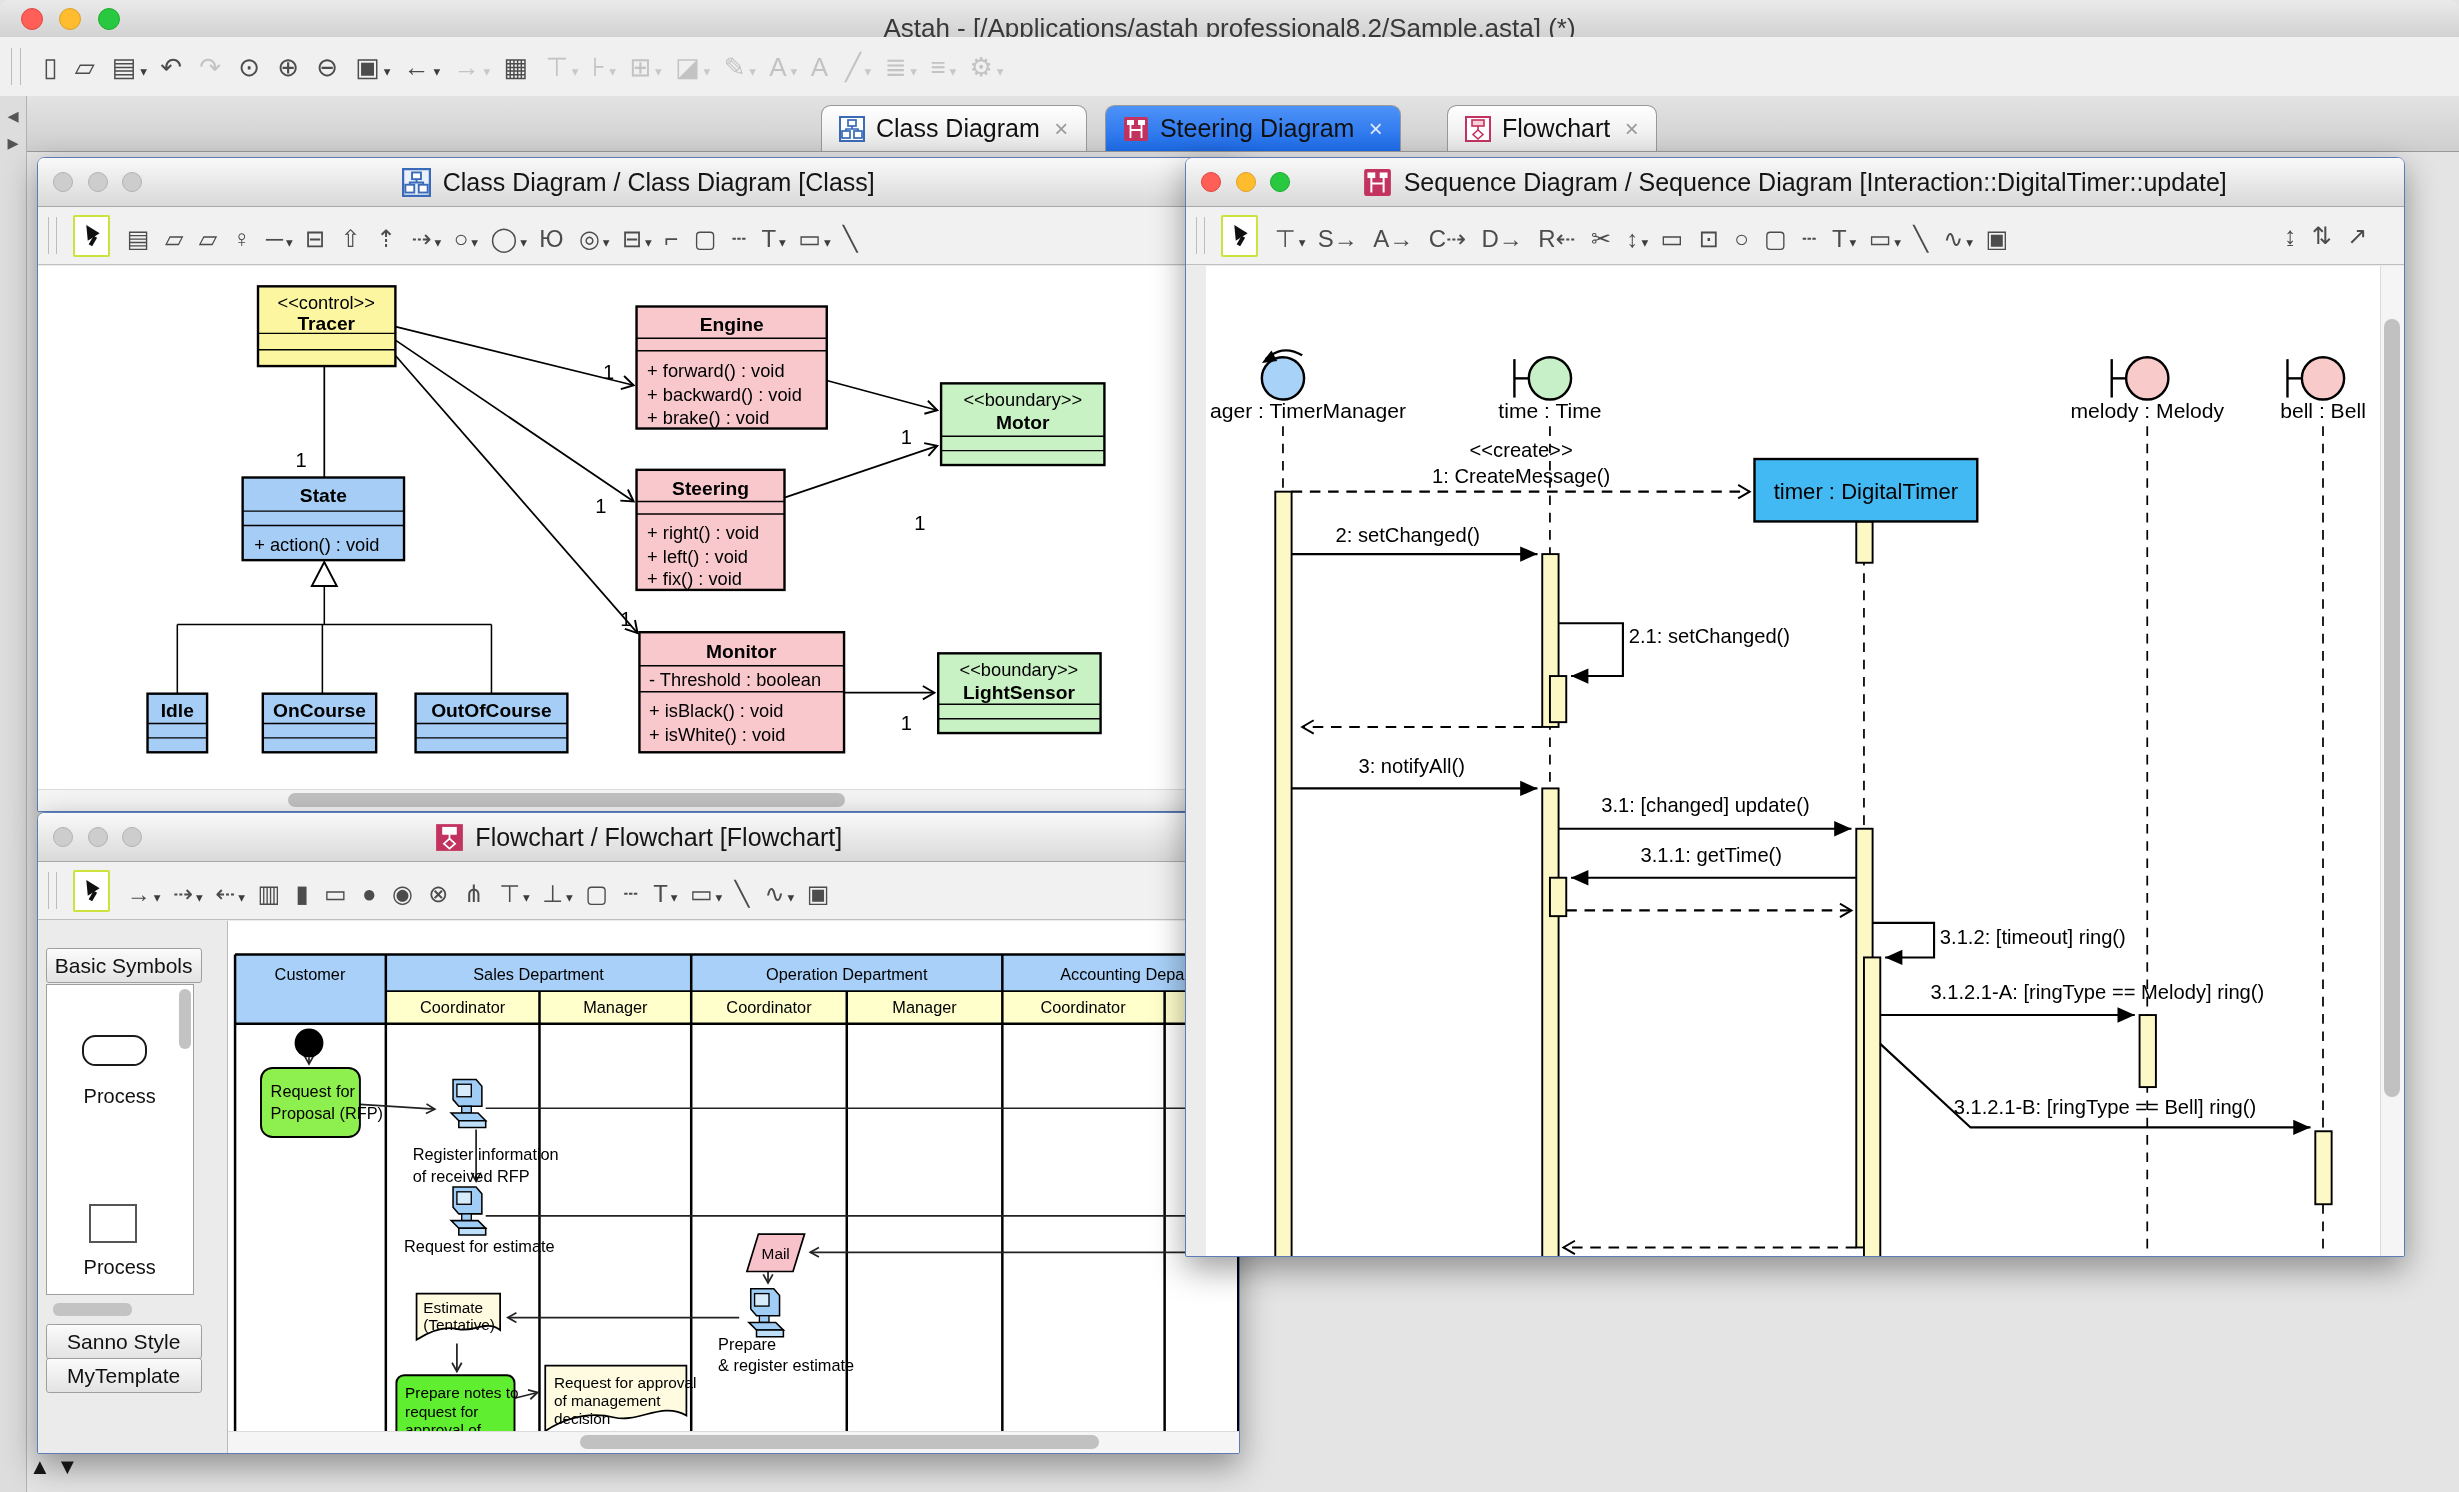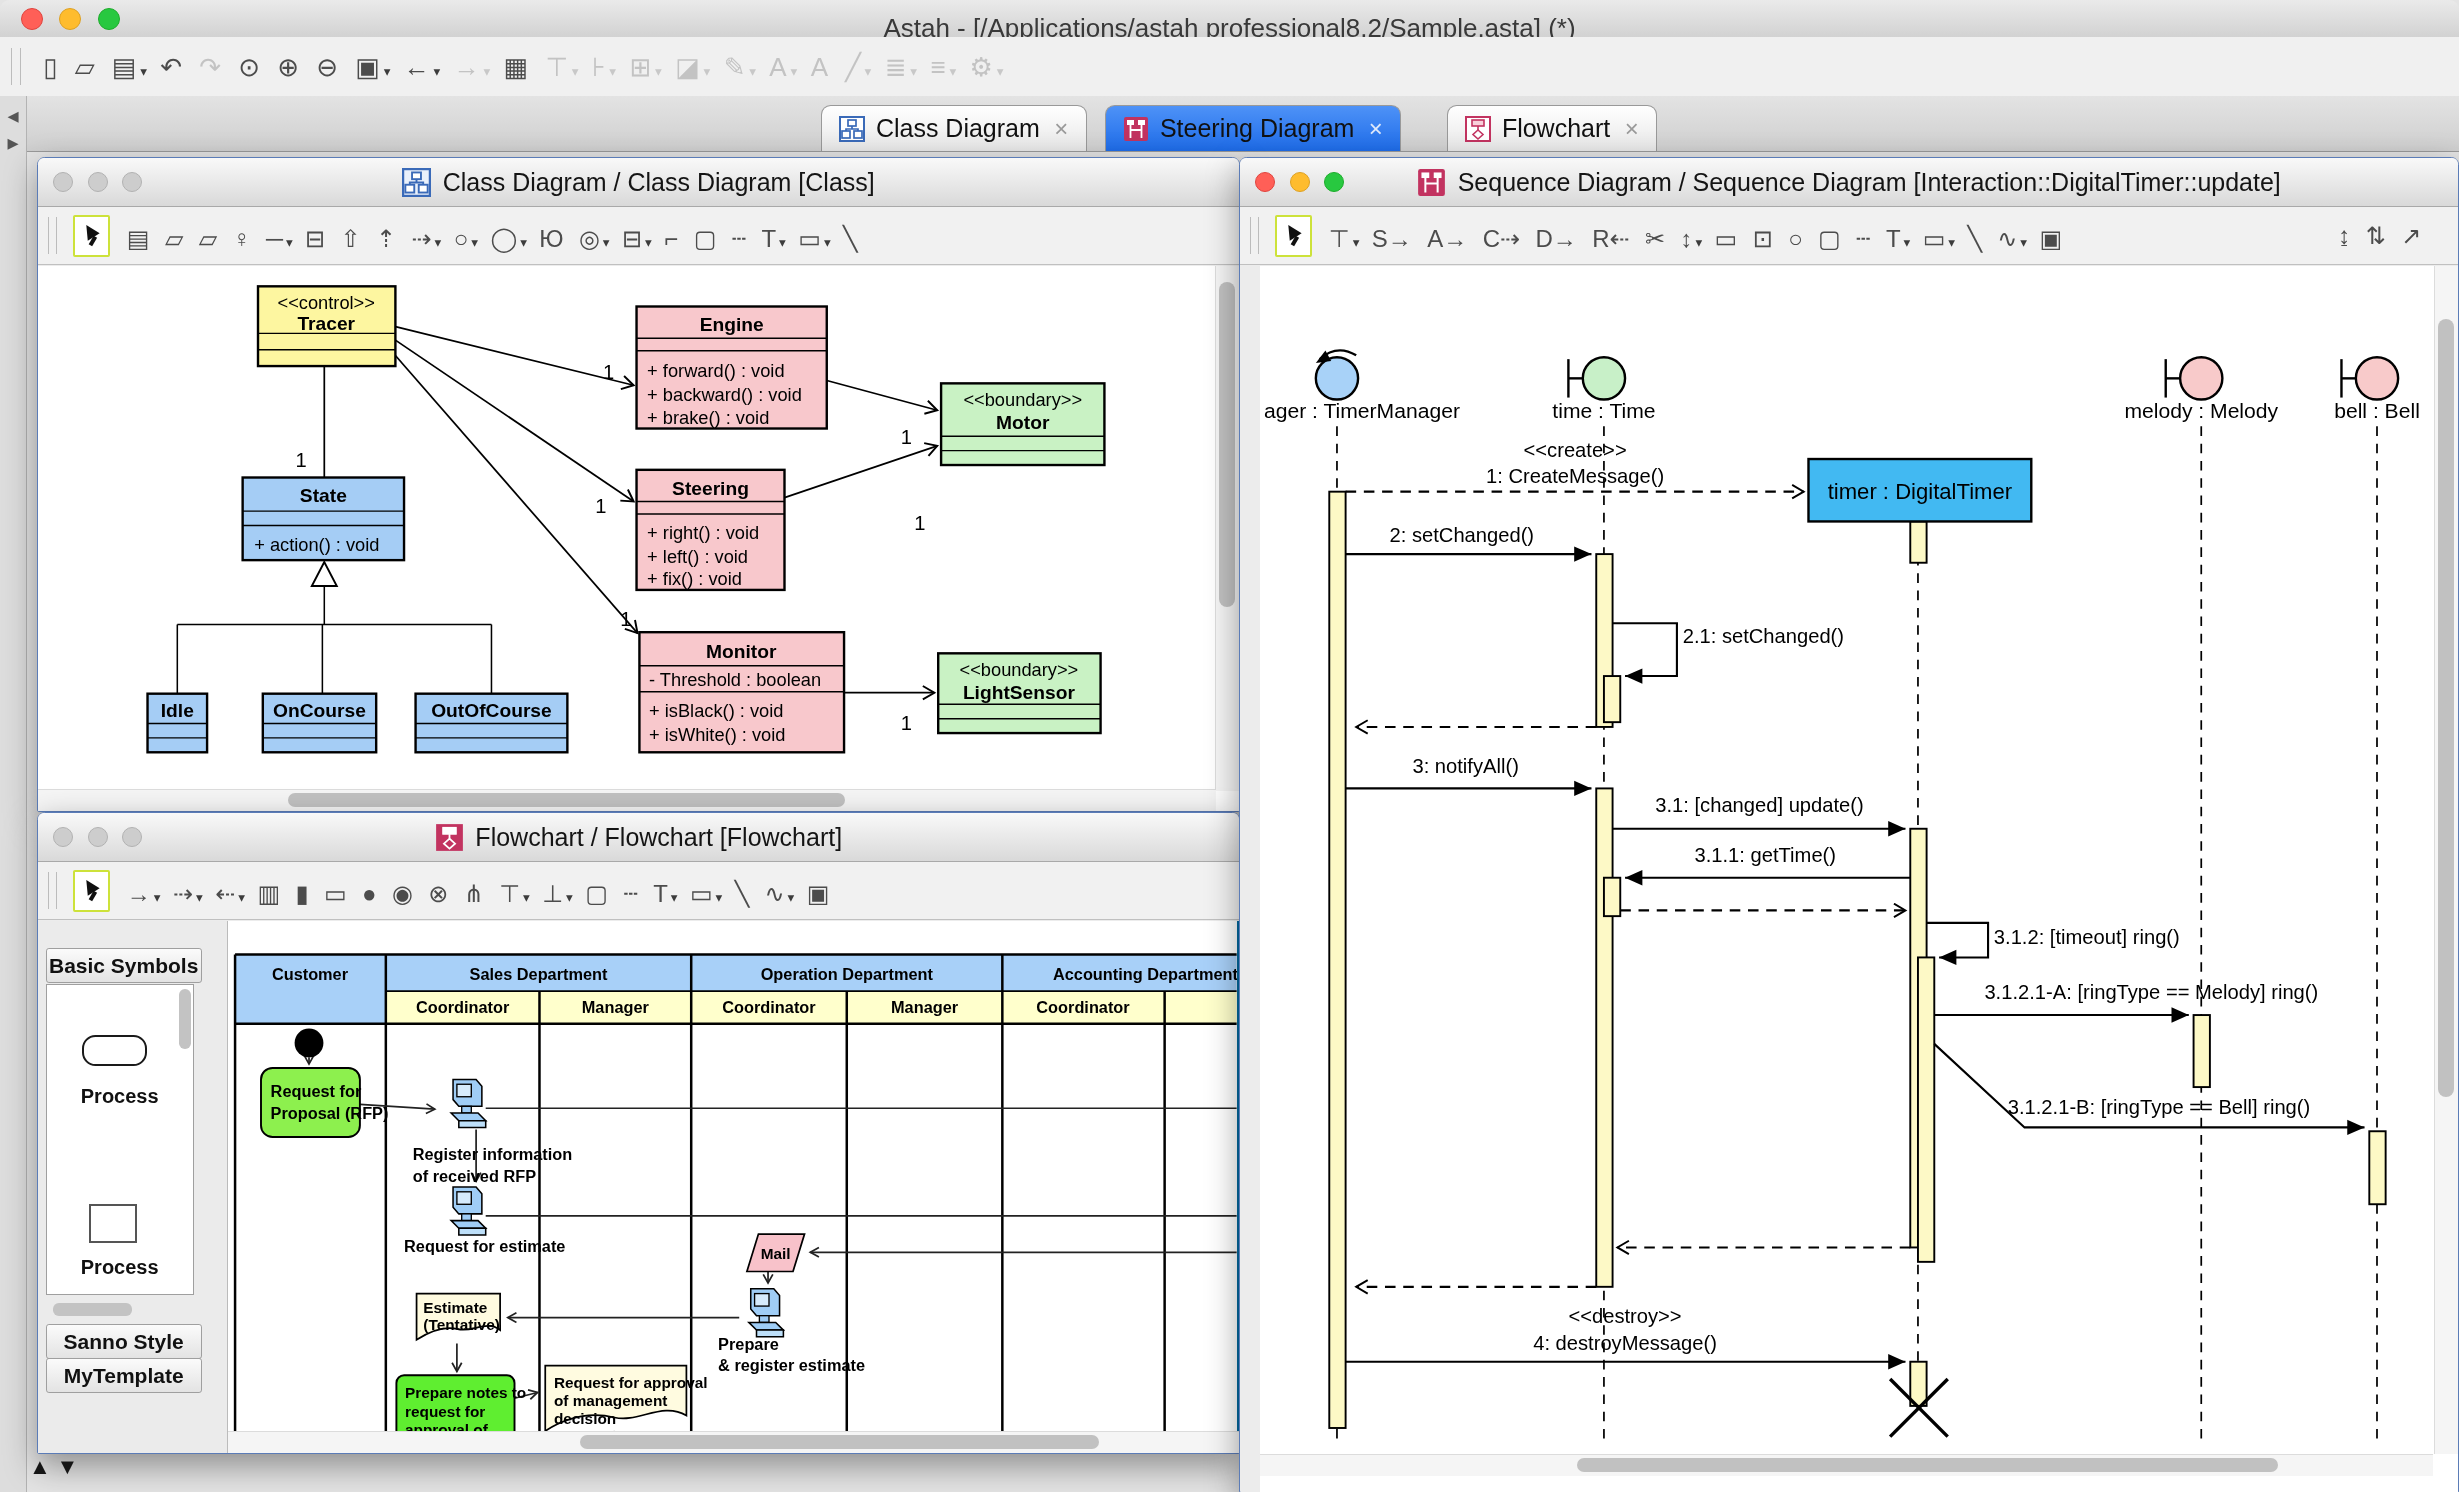--- a/index.html
+++ b/index.html
@@ -287,21 +287,21 @@
           <polygon points="13,14 18,18.5 13,23 8,18.5" fill="none" stroke="#fff" stroke-width="1.6"></polygon>
         </svg>
       <span class="t">Flowchart / Flowchart [Flowchart]</span>
     </div>
     <div class="wtb">
       <div class="grip"></div>
       <span id="flow-tools"><span class="tool sel">
             <span class="cur"></span>
           </span><span class="ico">→</span><span class="caret">▾</span><span class="ico">⇢</span><span class="caret">▾</span><span class="ico">⇠</span><span class="caret">▾</span><span class="ico">▥</span><span class="ico">▮</span><span class="ico">▭</span><span class="ico">●</span><span class="ico">◉</span><span class="ico">⊗</span><span class="ico">⋔</span><span class="ico">⊤</span><span class="caret">▾</span><span class="ico">⊥</span><span class="caret">▾</span><span class="ico">▢</span><span class="ico">┄</span><span class="ico">T</span><span class="caret">▾</span><span class="ico">▭</span><span class="caret">▾</span><span class="ico">╲</span><span class="ico">∿</span><span class="caret">▾</span><span class="ico">▣</span></span>
     </div>
-    <div class="wcontent" style="top:108px;background:#0369a1;font-weight:bold;">
+    <div class="wcontent" style="top:108px;background:#000000;">
 
       <div id="palette">
         <div class="pbtn" style="top:27px;">
             <span>Basic Symbols</span>
           </div>
         <div id="plist">
           <div class="sym1"></div>
           <div class="plab" style="top:100px;">Process</div>
           <div class="sym2"></div>
           <div class="plab" style="top:271px;">Process</div>
@@ -409,21 +409,21 @@
         <use href="#pc" x="772" y="1336"></use>
         <text x="748" y="1402" font-size="17">Prepare</text>
         <text x="748" y="1424" font-size="17">&amp; register estimate</text>
       </svg>
       <div class="hsb" style="left:190px;right:0;bottom:0;">
           <div class="th" style="left:352px;width:519px;"></div>
         </div>
     </div>
   </div>
 
-  <div class="win" style="left:1239px;top:157px;width:1220px;height:1336px;">
+  <div class="win" style="left:1185px;top:157px;width:1220px;height:1100px;">
     <div class="wtitle">
       <div class="lights">
         <span class="light lr"></span>
         <span class="light ly"></span>
         <span class="light lg"></span>
       </div>
       <svg class="wicon" viewBox="0 0 26 26">
           <rect x="1" y="1" width="24" height="24" rx="2" fill="#c23360"></rect>
           <rect x="4" y="4" width="7" height="5" fill="#fff"></rect>
           <rect x="15" y="4" width="7" height="5" fill="#fff"></rect>

